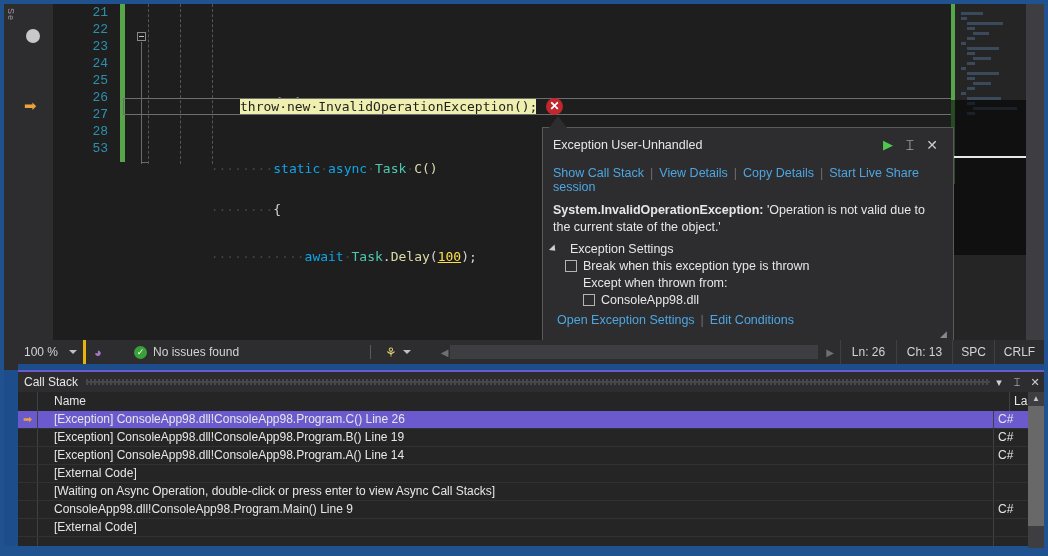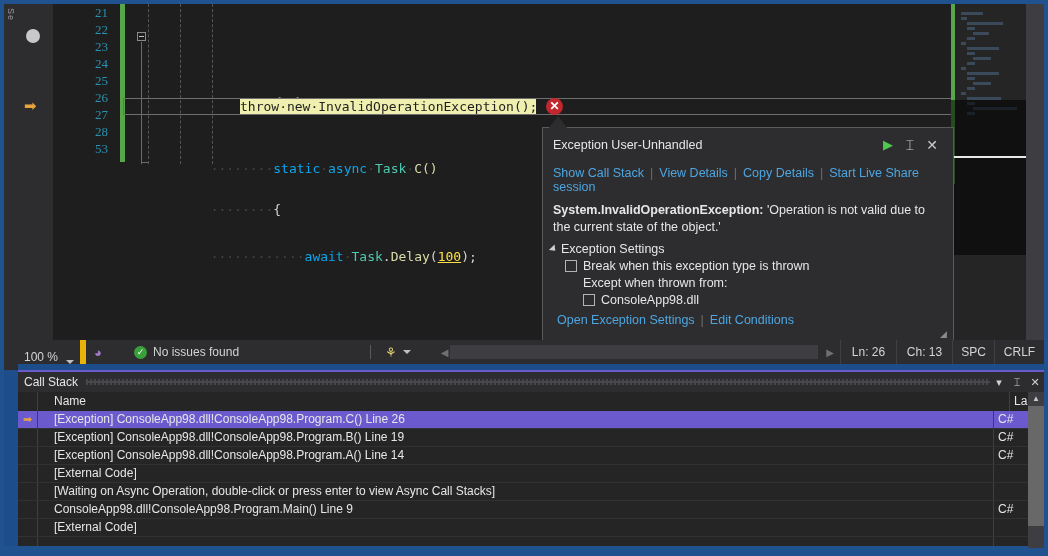--- a/index.html
+++ b/index.html
@@ -86,21 +86,21 @@
     width: 5px; height: 158px;
     background: #57a64a;
   }
 
   
   #line-numbers {
     position: absolute;
     left: 38px; top: 0;
     width: 58px;
     text-align: right;
-    font-family: Liberation Serif, serif;
+    font-family: Liberation Mono, monospace;
     font-size: 13px;
     color: #2b91af;
   }
   #line-numbers .ln {
     height: 17px;
     line-height: 17px;
     padding-right: 6px;
   }
 
   
@@ -303,21 +303,21 @@
     padding: 0 6px;
   }
   #settings-section {
     padding: 4px 10px 0 8px;
     font-size: 12.5px;
   }
   #settings-header {
     color: #e6e6e6;
     display: flex;
     align-items: center;
-    gap: 5px;
+    gap: 14px;
   }
   #expander-tri {
     width: 0; height: 0;
     border-left: 5px solid #d0d0d0;
     border-top: 4px solid transparent;
     border-bottom: 4px solid transparent;
     transform: rotate(45deg);
   }
   .chk-row {
     display: flex;
@@ -364,23 +364,23 @@
     width: 1026px; height: 24px;
     background: #2d2d30;
     display: flex;
     align-items: center;
     font-size: 12px;
     color: #d4d4d4;
   }
   #zoom-box {
     width: 68px;
     display: flex;
-    align-items: flex-end;
+    align-items: center;
     padding-left: 6px;
-    border-right: 6px solid #eab308;
+    border-right: 3px solid #eab308;
     height: 24px;
     box-sizing: border-box;
   }
   #zoom-value { flex: 1; }
   .caret-dn {
     width: 0; height: 0;
     border-left: 4px solid transparent;
     border-right: 4px solid transparent;
     border-top: 4px solid #c0c0c0;
     margin-right: 6px;

